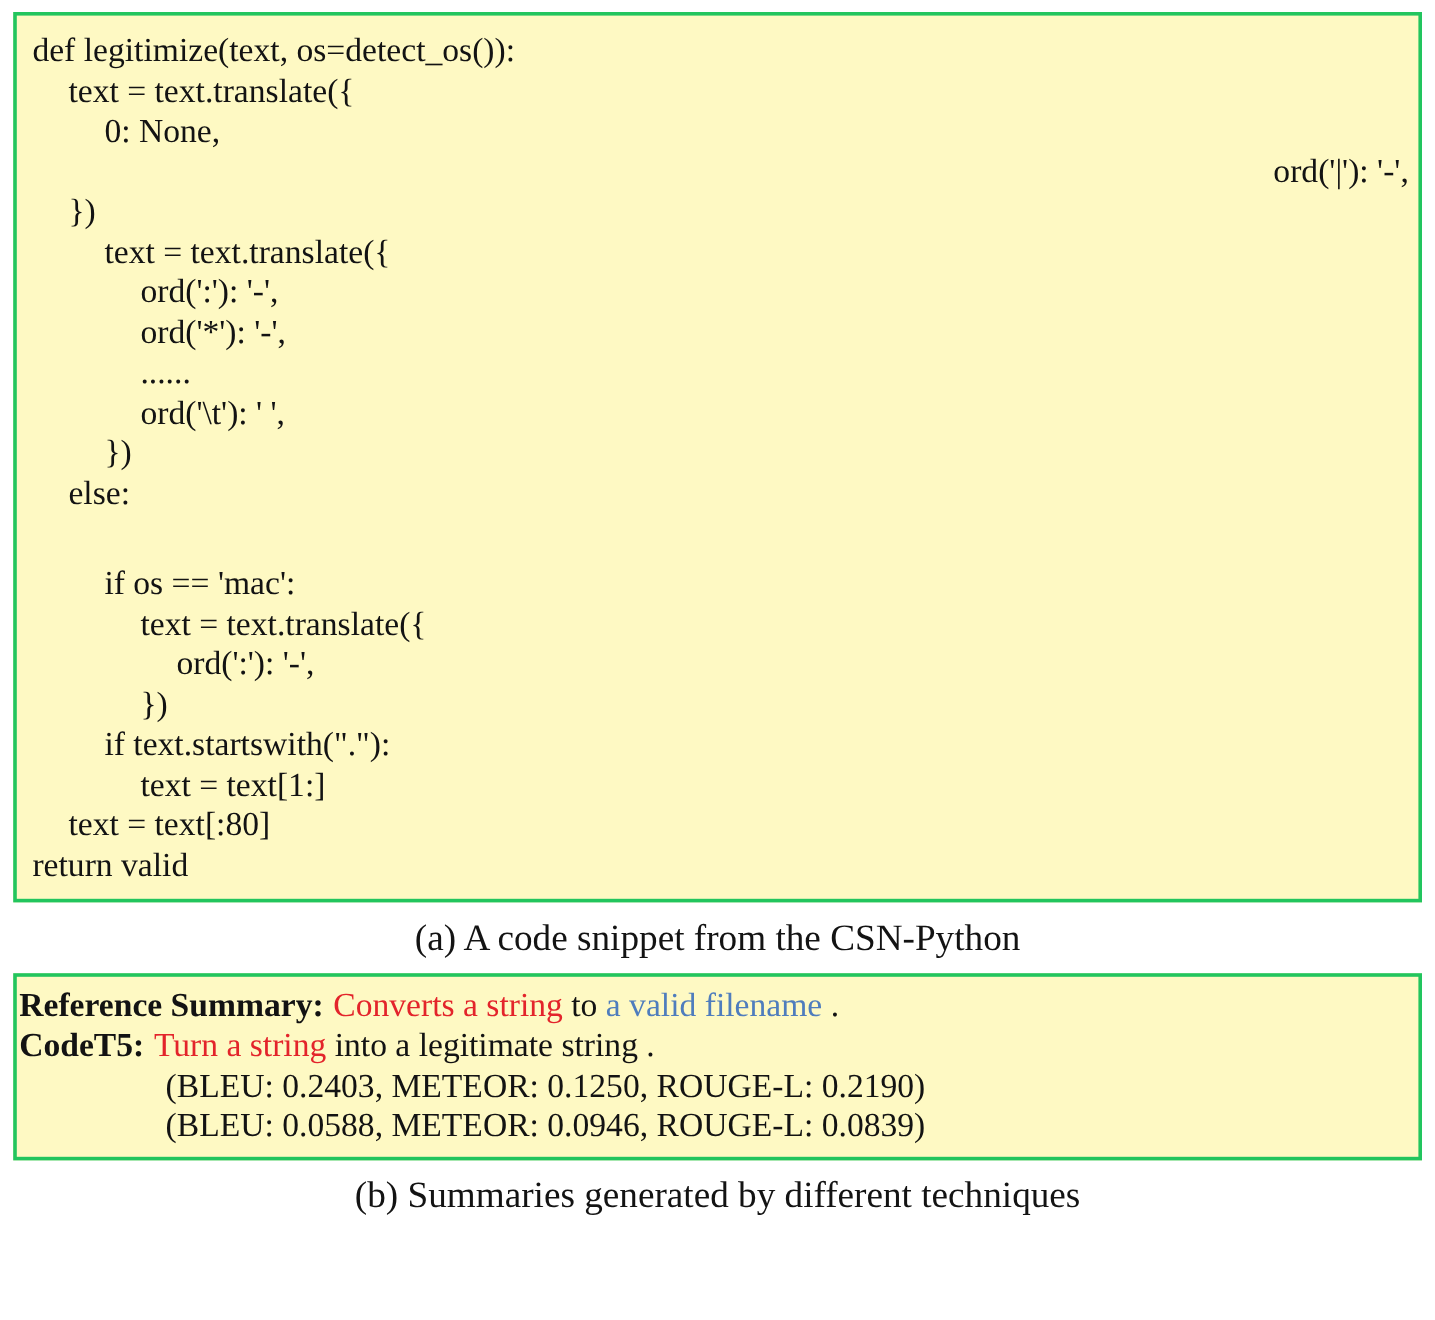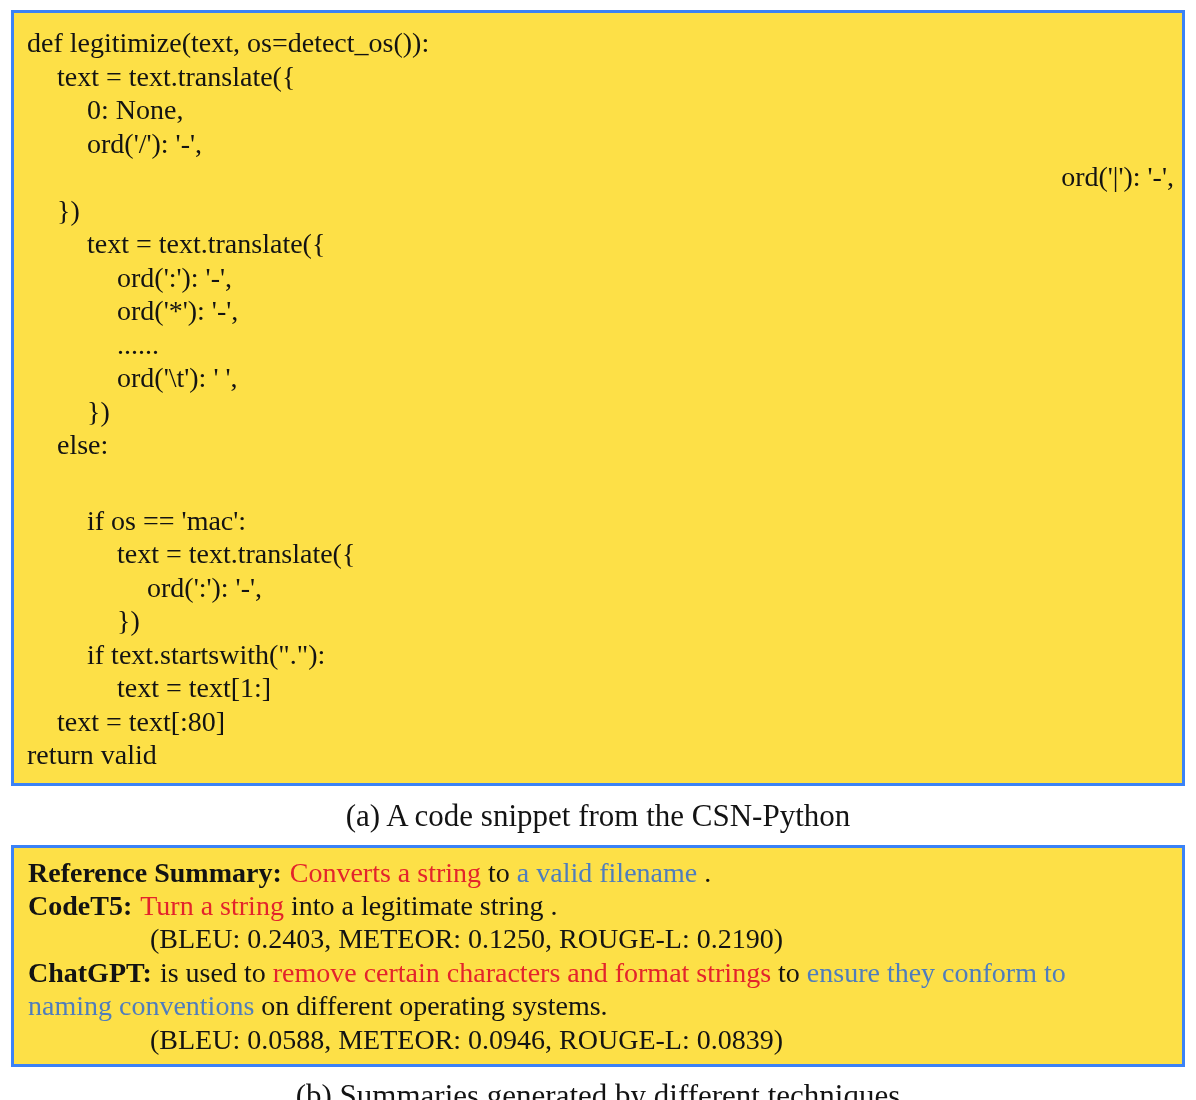--- a/index.html
+++ b/index.html
@@ -12,41 +12,41 @@
   }
   .figure {
     box-sizing: border-box;
     width: 1196px;
     padding: 10px 11px 0 11px;
     font-family: "Liberation Serif", "DejaVu Serif", serif;
     color: #131313;
   }
   .panel {
     box-sizing: border-box;
-    border: 3px solid #3b82f6;
-    background: #fde047;
+    border: 3px solid #22c55e;
+    background: #fef9c3;
   }
   .panel-a {
     padding: 13px 8px 11px 13px;
   }
   .code-line {
     font-size: 28px;
     line-height: 33.5px;
     white-space: pre;
     color: #131313;
   }
   .caption {
     text-align: center;
     font-size: 31px;
     line-height: 34px;
     margin: 13px 0 12px 0;
     color: #131313;
   }
   .panel-b {
-    padding: 8px 20px 8px 14px;
+    padding: 8px 20px 8px 2px;
   }
   .summary-entry {
     margin: 0;
     font-size: 28px;
     line-height: 33.4px;
     color: #131313;
   }
   .summary-label {
     font-weight: 700;
     padding-right: 8px;
@@ -64,21 +64,20 @@
 </head>
 <body>
 
 <div class="figure">
 
   <div class="panel panel-a">
     <div>
         <div class="code-line" style="padding-left: 0px;">def legitimize(text, os=detect_os()):</div>
         <div class="code-line" style="padding-left: 30px;">text = text.translate({</div>
         <div class="code-line" style="padding-left: 60px;">0: None,</div>
-        <div class="code-line" style="padding-left: 60px;">ord('/'): '-',</div>
         <div class="code-line" style="padding-left: 60px; text-align: right;">ord('|'): '-',</div>
         <div class="code-line" style="padding-left: 30px;">})</div>
         <div class="code-line" style="padding-left: 60px;">text = text.translate({</div>
         <div class="code-line" style="padding-left: 90px;">ord(':'): '-',</div>
         <div class="code-line" style="padding-left: 90px;">ord('*'): '-',</div>
         <div class="code-line" style="padding-left: 90px;">......</div>
         <div class="code-line" style="padding-left: 90px;">ord('\t'): ' ',</div>
         <div class="code-line" style="padding-left: 60px;">})</div>
         <div class="code-line" style="padding-left: 30px;">else:</div>
         <div class="code-line" style="padding-left: 60px; margin-top: 42px;">if os == 'mac':</div>
@@ -92,20 +91,19 @@
       </div>
   </div>
 
   <div class="caption">(a) A code snippet from the CSN-Python</div>
 
   <div class="panel panel-b">
     <div>
         <p class="summary-entry"><span class="summary-label">Reference Summary:</span><span style="color: rgb(227, 36, 43);">Converts a string</span><span> to </span><span style="color: rgb(79, 125, 189);">a valid filename</span><span> .</span></p>
         <p class="summary-entry"><span class="summary-label">CodeT5:</span><span style="color: rgb(227, 36, 43);">Turn a string</span><span> into a legitimate string .</span></p>
         <div class="metrics-line">(BLEU: 0.2403, METEOR: 0.1250, ROUGE-L: 0.2190)</div>
-        <p class="summary-entry"><span class="summary-label">ChatGPT:</span><span>is used to </span><span style="color: rgb(227, 36, 43);">remove certain characters and format strings</span><span> to </span><span style="color: rgb(79, 125, 189);">ensure they conform to</span><br><span style="color: rgb(79, 125, 189);">naming conventions</span><span> on different operating systems.</span></p>
         <div class="metrics-line">(BLEU: 0.0588, METEOR: 0.0946, ROUGE-L: 0.0839)</div>
       </div>
   </div>
 
   <div class="caption caption-b">(b) Summaries generated by different techniques</div>
 
 </div>
 
 </body></html>

